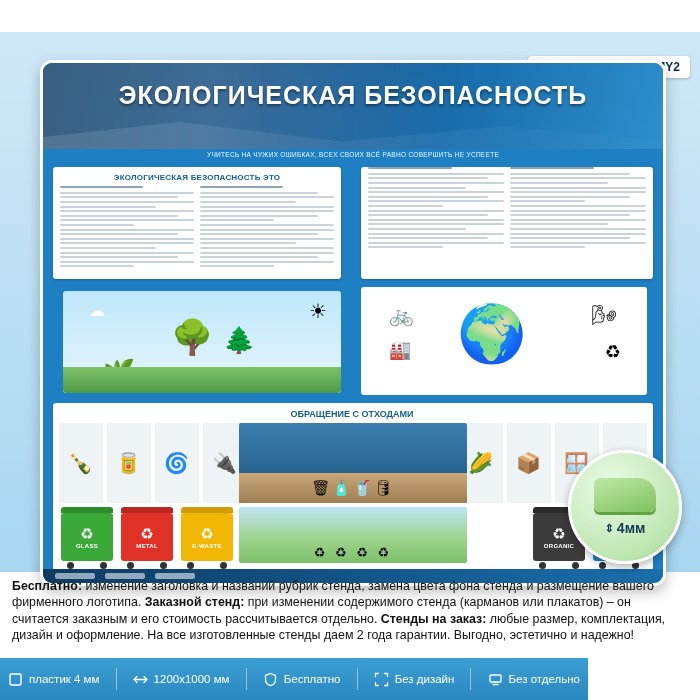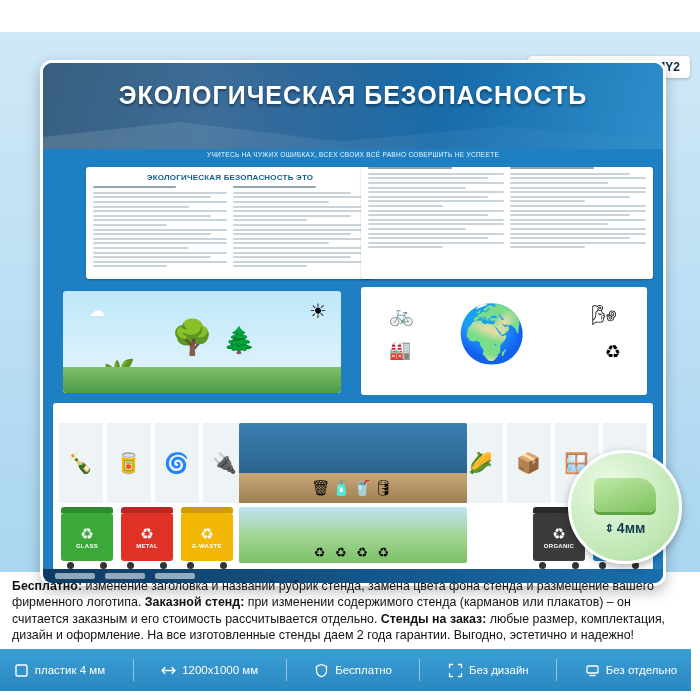--- a/index.html
+++ b/index.html
@@ -178,21 +178,21 @@
   
   .desc{
     position:absolute;left:0;top:572px;width:700px;height:86px;
     padding:6px 12px 0;box-sizing:border-box;
     font-size:12.4px;line-height:1.32;color:#111;
   }
   .desc b{font-weight:bold;}
 
   
   .footer{
-    position:absolute;left:0;bottom:9px;width:691px;height:42px;
+    position:absolute;left:0;bottom:0;width:588px;height:42px;
     background:linear-gradient(180deg,#3a9fd4 0%,#2b87bf 100%);
     display:flex;align-items:center;justify-content:space-around;
     color:#ffffff;font-size:11.5px;
   }
   .fitem{display:flex;align-items:center;gap:6px;white-space:nowrap;}
   .fsep{width:1px;height:22px;background:rgba(255,255,255,.45);}
   .ficon{
     width:15px;height:15px;display:inline-block;position:relative;
   }
   .ficon svg{display:block;}
@@ -209,21 +209,21 @@
       <span>Арт.:</span>
       <b>ECO-04-ECONOMY2</b>
     </div>
 
     <div class="stand">
 
       <div class="stand-head"></div>
       <div class="stand-title">ЭКОЛОГИЧЕСКАЯ БЕЗОПАСНОСТЬ</div>
       <div class="stand-sub">УЧИТЕСЬ НА ЧУЖИХ ОШИБКАХ, ВСЕХ СВОИХ ВСЁ РАВНО СОВЕРШИТЬ НЕ УСПЕЕТЕ</div>
 
-      <div class="panel" style="left:10px;top:104px;width:288px;height:112px;margin-left:33px;">
+      <div class="panel" style="left:10px;top:104px;width:288px;height:112px;">
         <div class="panel-title">ЭКОЛОГИЧЕСКАЯ БЕЗОПАСНОСТЬ ЭТО</div>
         <div class="cols">
           <div class="col">
             <div class="ln head"></div>
               <div class="ln"></div>
               <div class="ln m"></div>
               <div class="ln"></div>
             <div class="ln s"></div>
               <div class="ln"></div>
               <div class="ln m"></div>
@@ -319,20 +319,21 @@
       <div class="scene scene-right">
         <div style="position:absolute;left:96px;top:14px;font-size:56px;">🌍</div>
         <div style="position:absolute;left:28px;top:16px;font-size:20px;">🚲</div>
         <div style="position:absolute;left:28px;top:52px;font-size:18px;">🏭</div>
         <div style="position:absolute;right:30px;top:16px;font-size:20px;">🌬</div>
         <div style="position:absolute;right:26px;top:54px;font-size:18px;">♻</div>
       </div>
 
       <div class="bottom-panel">
 
+        <div class="waste-title">ОБРАЩЕНИЕ С ОТХОДАМИ</div>
 
         <div class="thumbs">
           <div class="thumb">🍾</div>
           <div class="thumb">🥫</div>
           <div class="thumb">🌀</div>
           <div class="thumb">🔌</div>
         </div>
 
         <div class="thumbs right">
           <div class="thumb">🌽</div>

